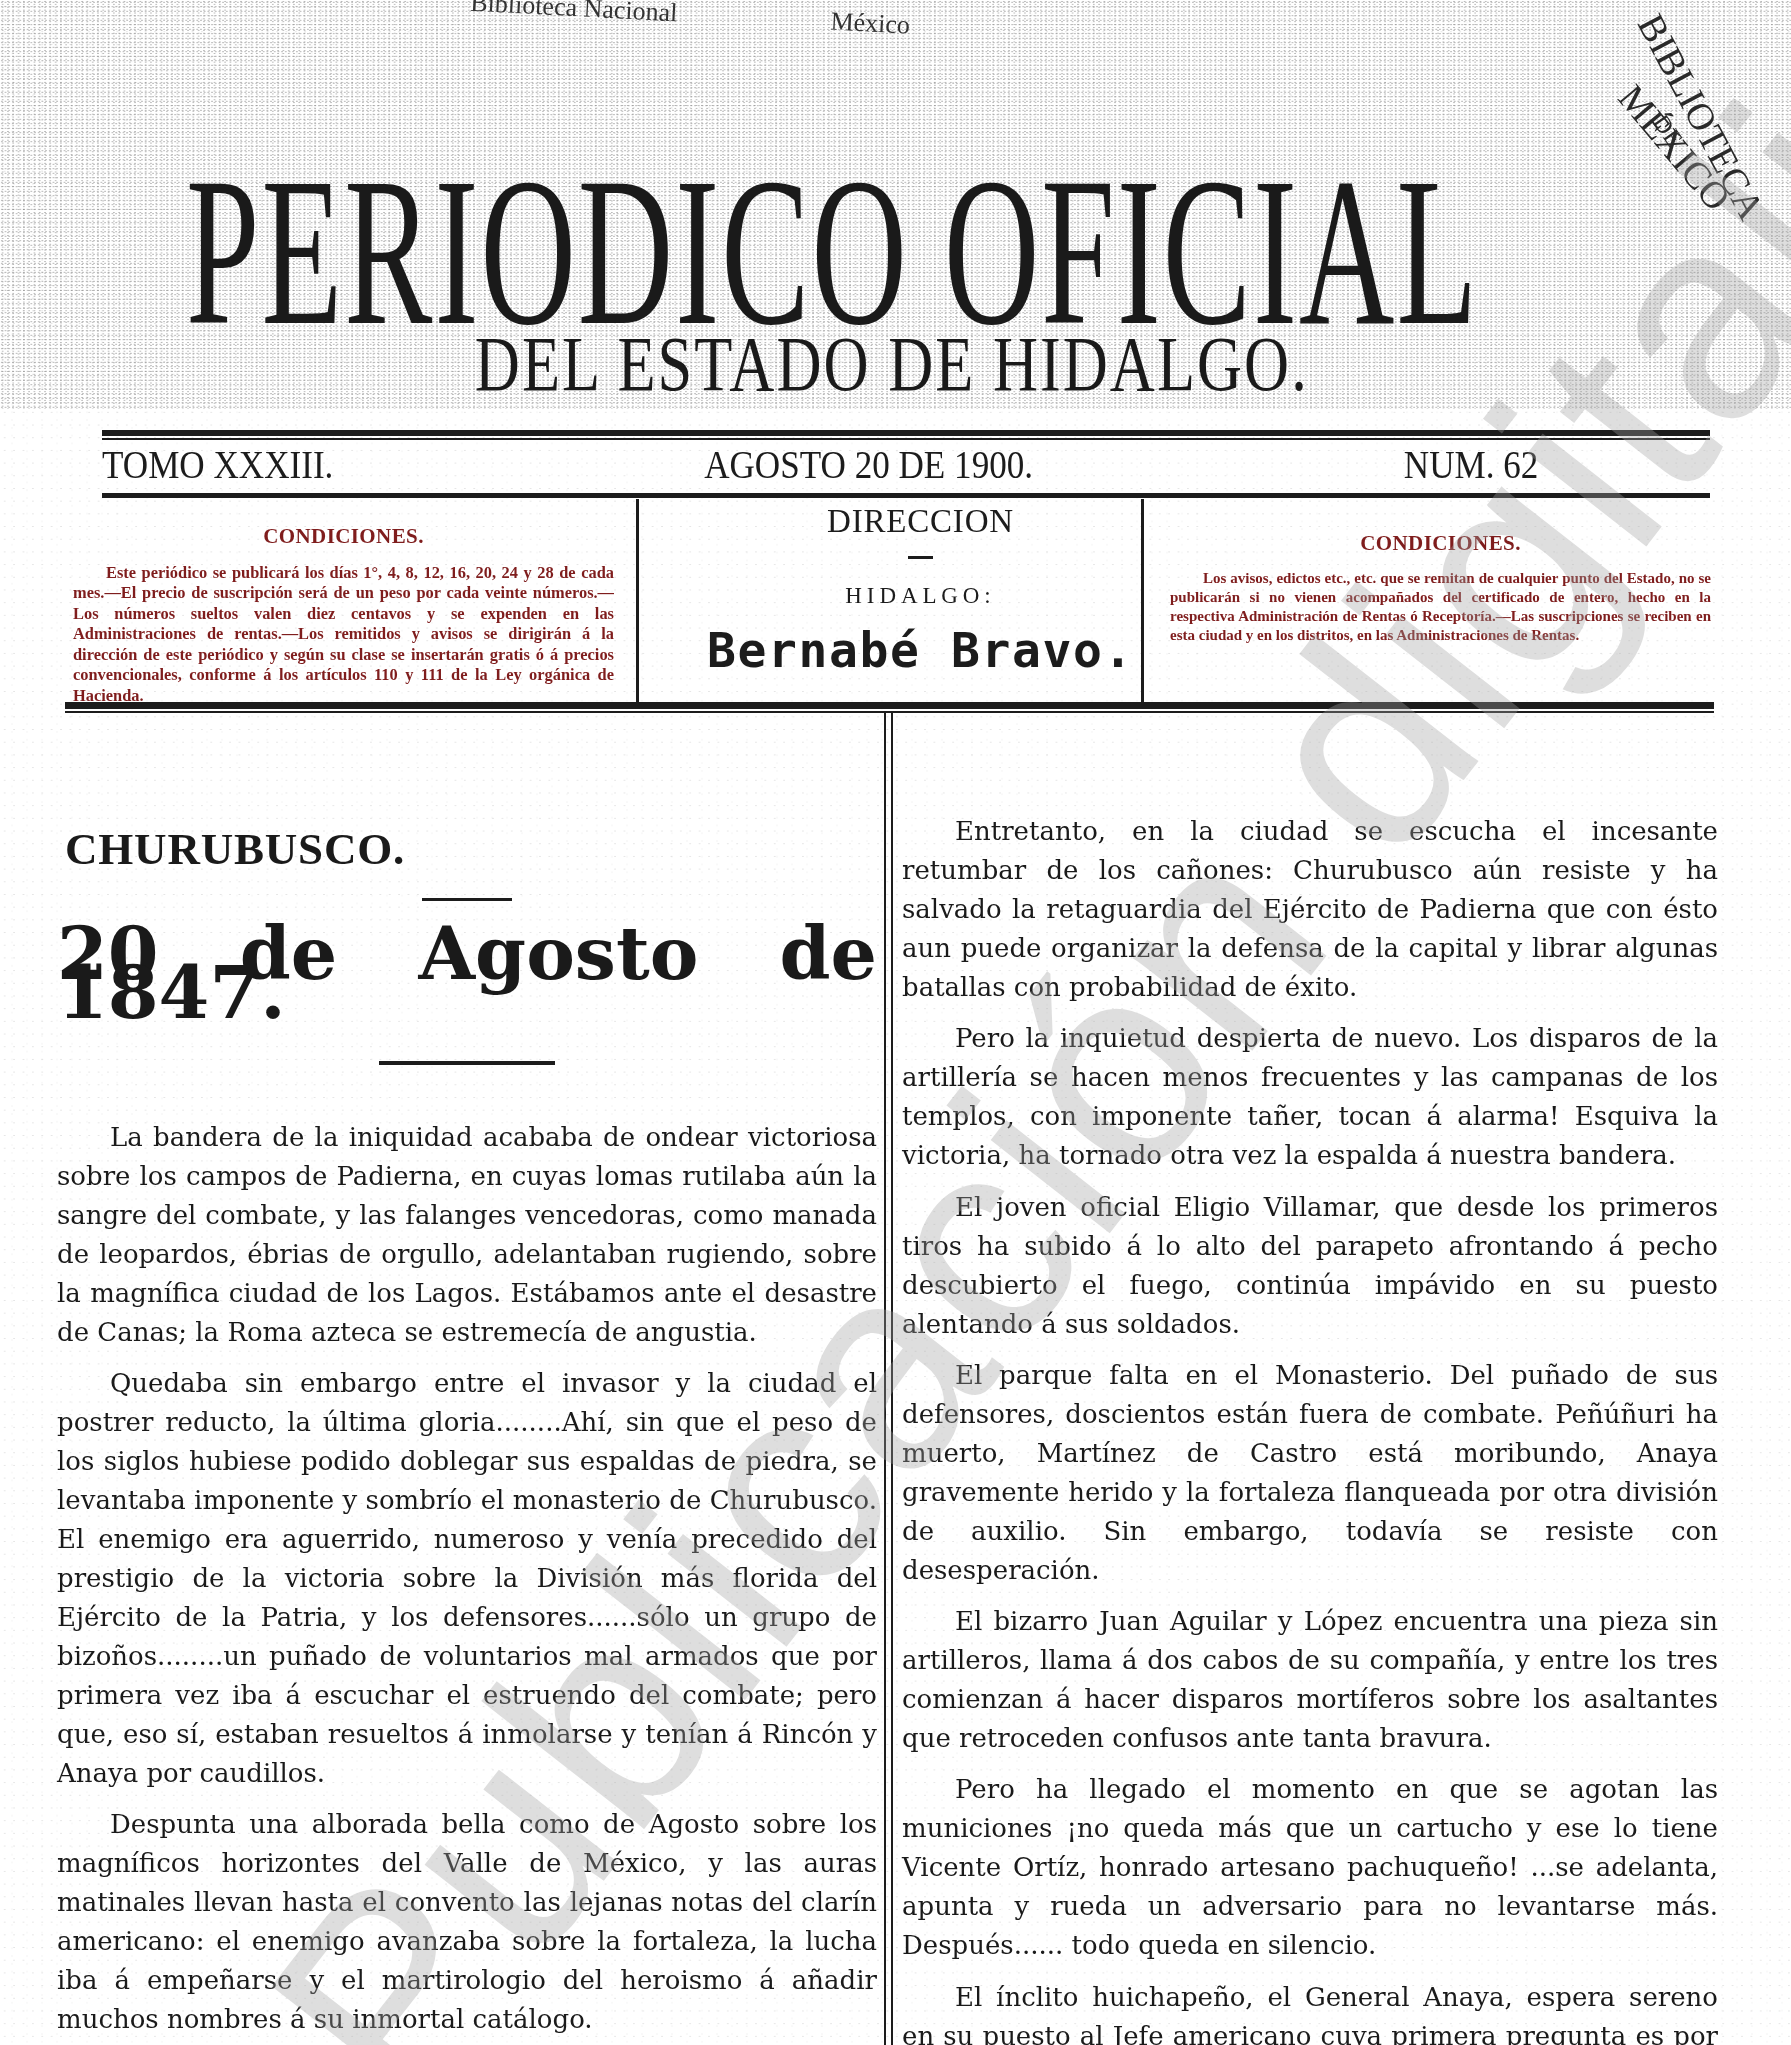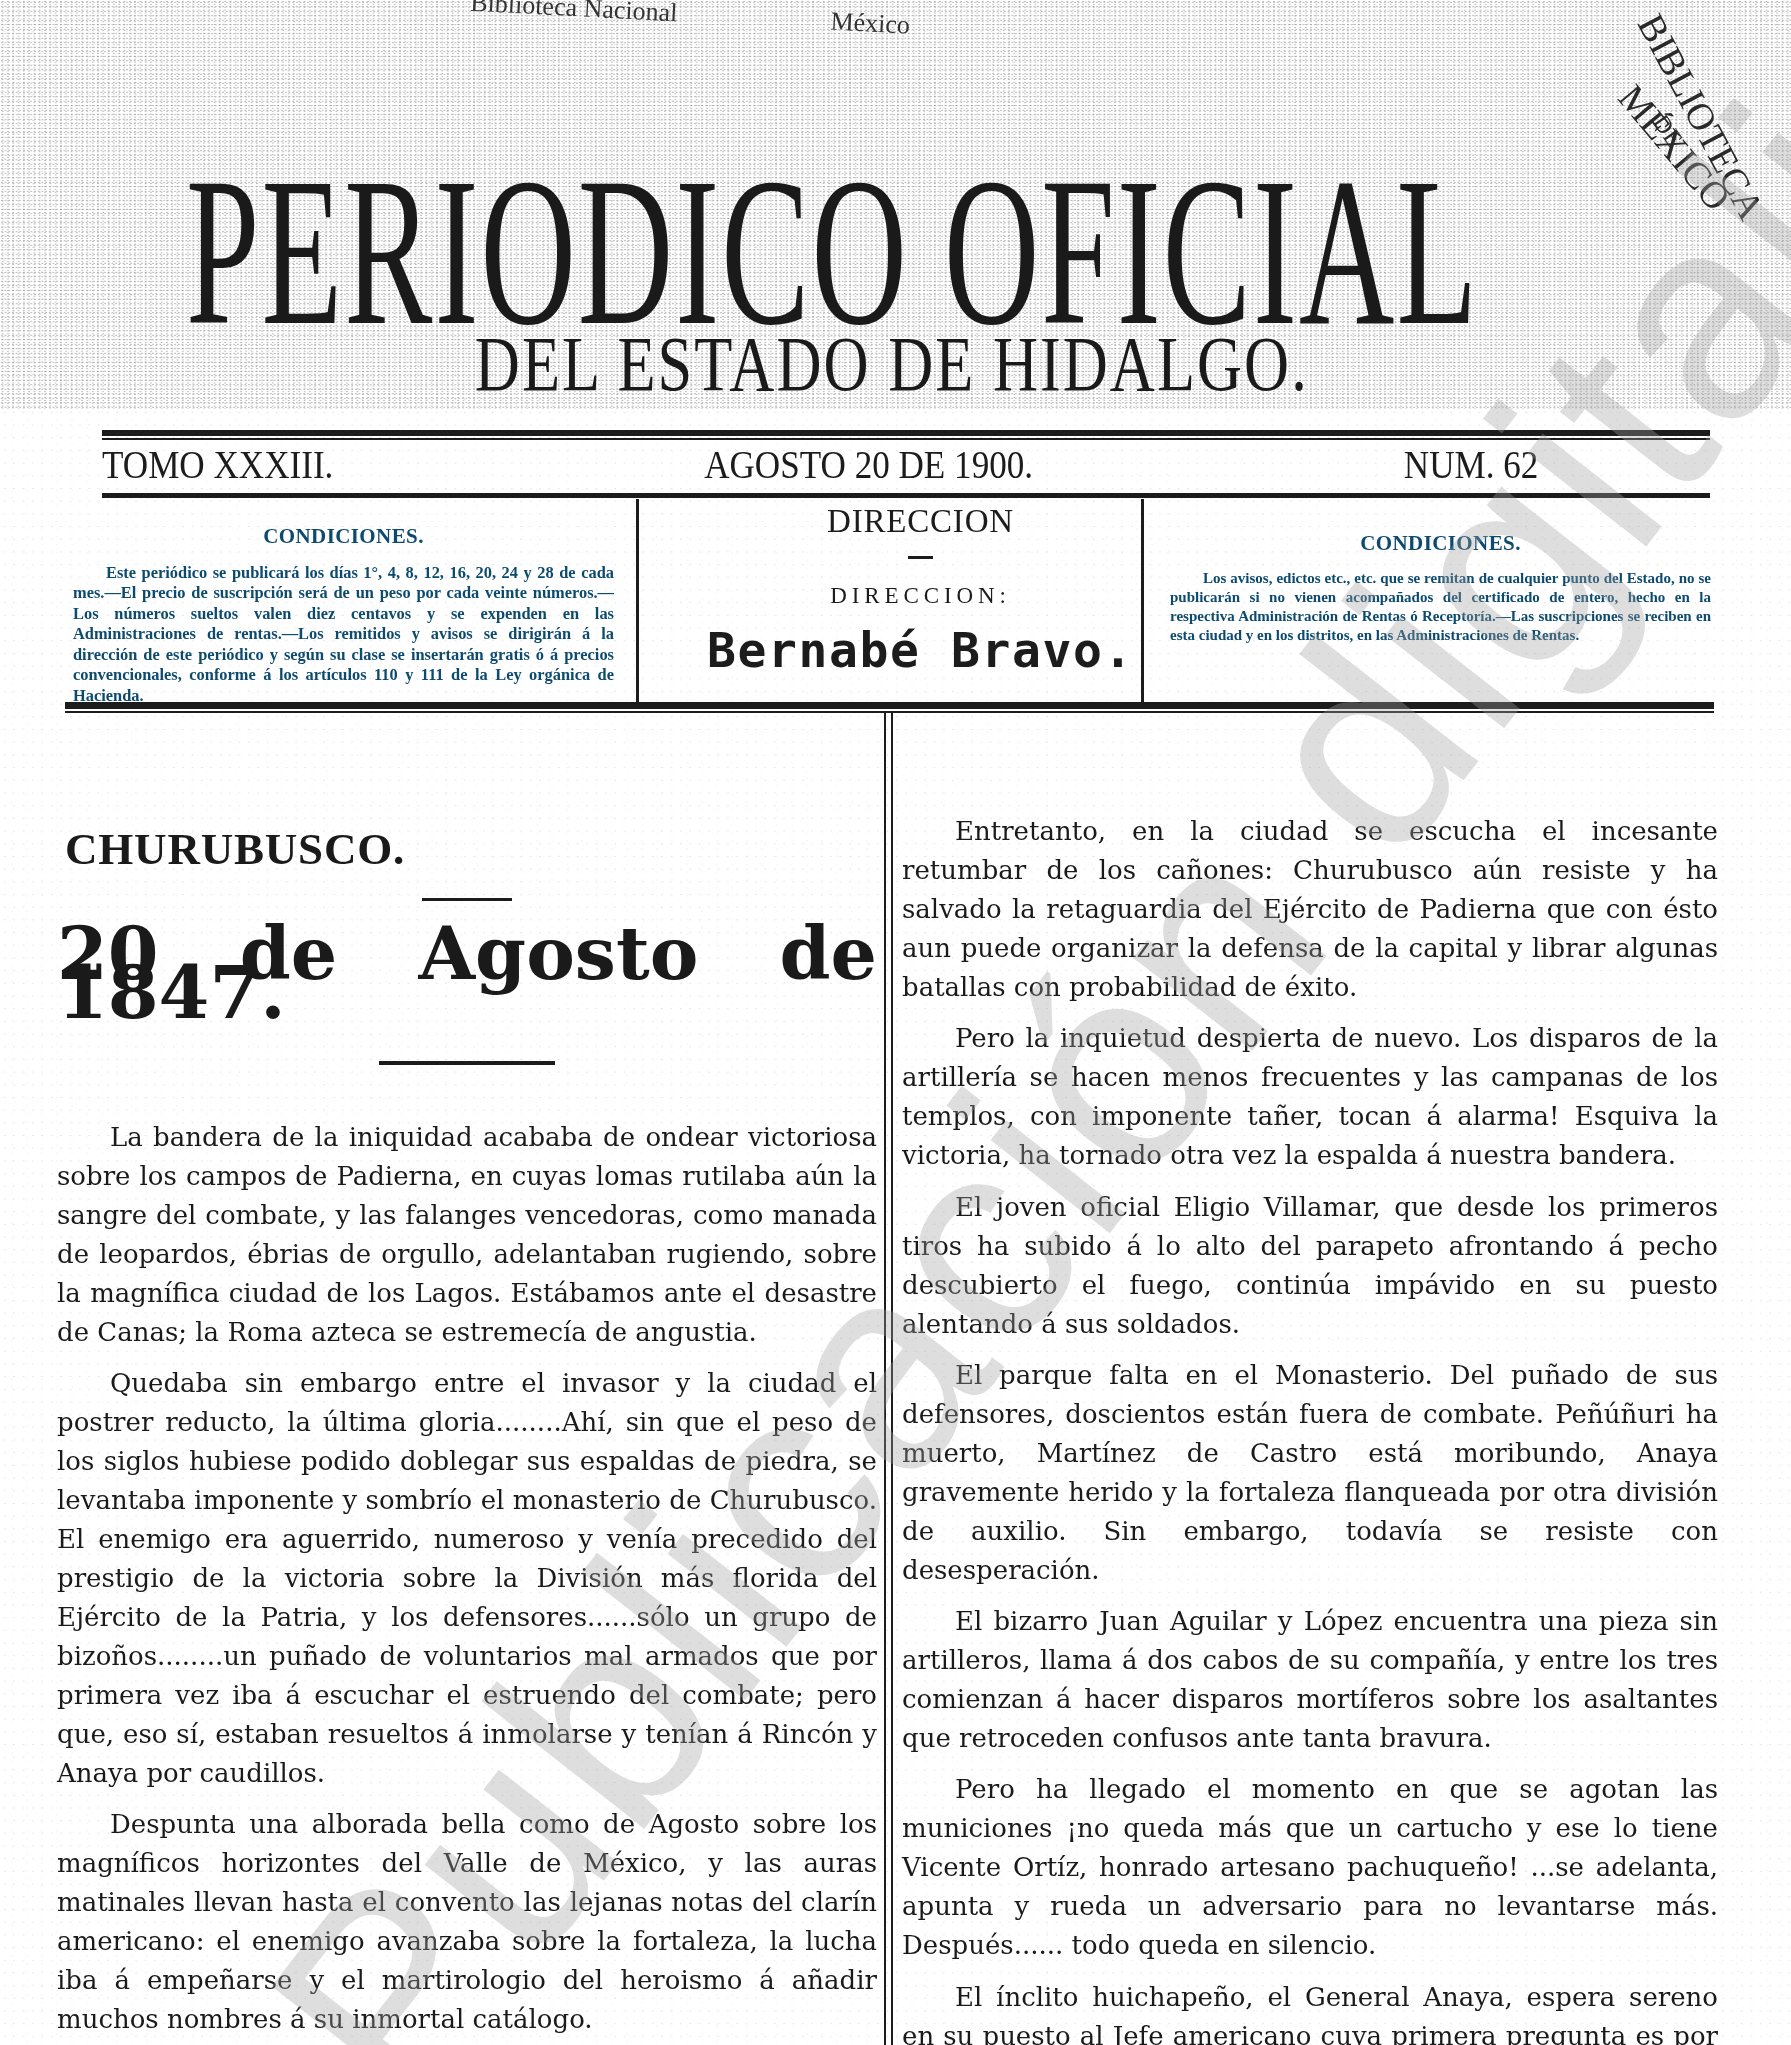--- a/index.html
+++ b/index.html
@@ -54,21 +54,21 @@
     }
     .rule { position: absolute; background: #1c1c1c; }
     .infobar {
       position: absolute; left: 102px; width: 1596px; top: 442px; height: 45px;
       font-family: "Liberation Serif", serif; font-size: 39px;
       display: flex; justify-content: space-between; align-items: center;
       transform: scaleX(0.9); transform-origin: left center; white-space: nowrap;
     }
     .cond {
       position: absolute; font-family: "Liberation Serif", serif; font-weight: bold;
-      font-size: 16.4px; line-height: 20.5px; text-align: justify; color: #0c4a6e;
+      font-size: 16.4px; line-height: 20.5px; text-align: justify; color: #7f1d1d;
     }
     .cond h4 {
       margin: 0 0 4.1px 0; text-align: center; font-size: 21px; font-weight: bold;
       letter-spacing: 0.4px;
     }
     .cond p { margin: 16px; text-indent: 33px; }
     .direccion {
       position: absolute; left: 669px; top: 503px; width: 503px;
       text-align: center; font-family: "Liberation Serif", serif;
     }
@@ -137,21 +137,21 @@
 <div class="rule" style="left:1141px;top:499px;width:2.5px;height:205px;"></div>
 
 <div class="cond" style="left:57px;top:526px;width:573px;">
   <h4>CONDICIONES.</h4>
   <p>Este periódico se publicará los días 1°, 4, 8, 12, 16, 20, 24 y 28 de cada mes.—El precio de suscripción será de un peso por cada veinte números.—Los números sueltos valen diez centavos y se expenden en las Administraciones de rentas.—Los remitidos y avisos se dirigirán á la dirección de este periódico y según su clase se insertarán gratis ó á precios convencionales, conforme á los artículos 110 y 111 de la Ley orgánica de Hacienda.</p>
 </div>
 
 <div class="direccion">
   <div class="d1">DIRECCION</div>
   <div class="dash"></div>
-  <div class="d3">DIRECCION:</div>
+  <div class="d3">HIDALGO:</div>
   <div class="d4">Bernabé Bravo.</div>
 </div>
 
 <div class="cond" style="left:1154px;top:534px;width:573px;font-size:15px;line-height:19px;">
   <h4>CONDICIONES.</h4>
   <p>Los avisos, edictos etc., etc. que se remitan de cualquier punto del Estado, no se publicarán si no vienen acompañados del certificado de entero, hecho en la respectiva Administración de Rentas ó Receptoría.—Las suscripciones se reciben en esta ciudad y en los distritos, en las Administraciones de Rentas.</p>
 </div>
 
 <div class="rule" style="left:65px;top:702px;width:1649px;height:6.5px;"></div>
 <div class="rule" style="left:65px;top:711px;width:1649px;height:1.6px;"></div>

